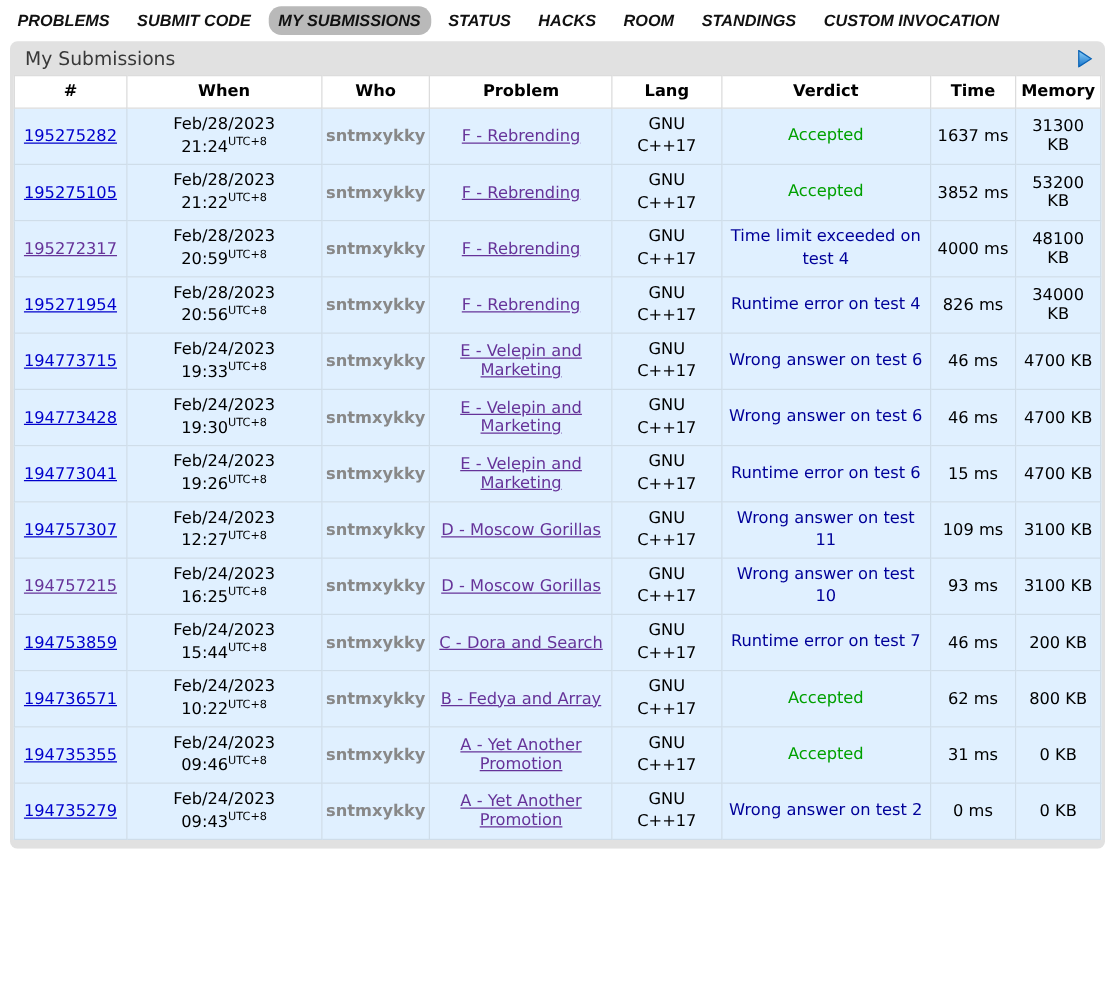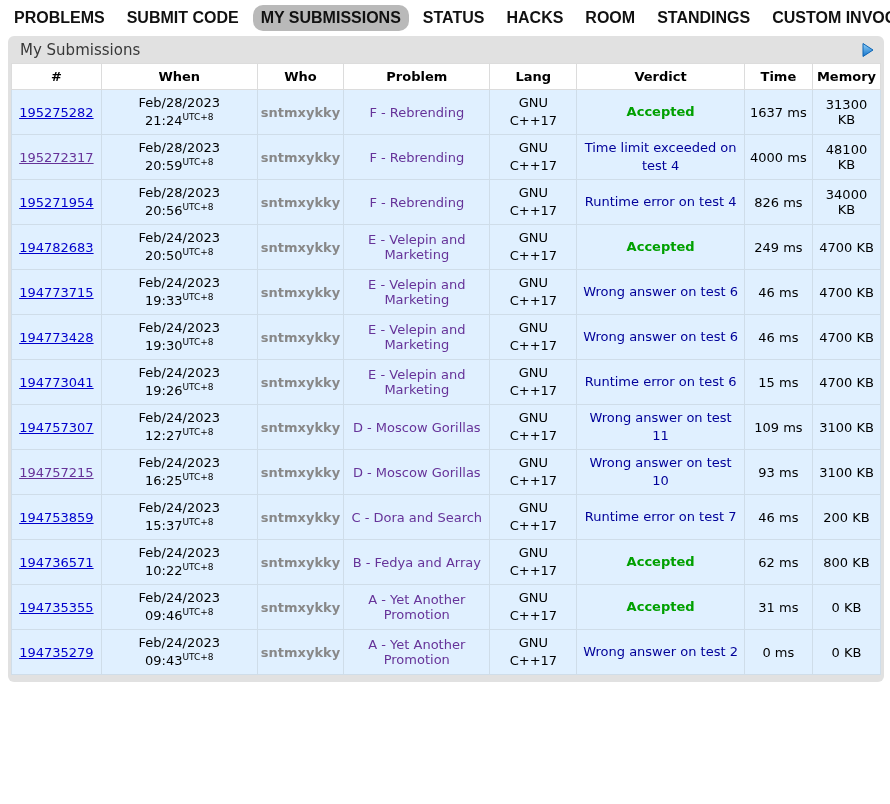--- a/index.html
+++ b/index.html
@@ -17,23 +17,23 @@
     font-family:"DejaVu Sans","Liberation Sans",sans-serif;
     width:890px;
   }
   
   .topnav{
     display:flex; align-items:center; gap:6px;
     padding:5px 4px 4px 6px;
   }
   .topnav a{
     font-family:"Liberation Sans",sans-serif;
-    font-size:16px; font-weight:bold; color:#111;
+    font-size:13px; font-weight:bold; color:#111;
     text-decoration:none; padding:4px 8px; border-radius:10px;
-    white-space:nowrap; cursor:pointer;
+    white-space:nowrap; cursor:pointer;font-style:italic;
   }
   .topnav a.active{ background:#b9b9b9; }
   
   .panel{
     margin:1px 6px 0 8px;
     background:var(--panel-gray);
     border-radius:6px;
     padding:0 3px 7px 3px;
   }
   .panel-header{
@@ -53,26 +53,26 @@
     padding:5px 3px; border:1px solid #dcdcdc;
   }
   td{
     background:var(--row-bg);
     font-size:13px; color:#000; text-align:center;
     border:1px solid #cfdde9;
     height:45px; padding:2px 3px;
   }
   a.link{ color:var(--link); text-decoration:underline; cursor:pointer; }
   a.link.visited{ color:var(--visited); }
-  a.plink{ color:var(--visited); cursor:pointer; }
+  a.plink{ color:var(--visited); text-decoration:underline; cursor:pointer; }
   .c-when .d{ line-height:1.35; }
   .c-when sup{ font-size:9px;text-align:right; }
   .c-who{ color:var(--who-gray); font-weight:bold; }
   .c-lang{ white-space:pre-line; line-height:1.35; }
-  .v-accepted{ color:var(--accepted); font-weight:bold; }
+  .v-accepted{ color:var(--accepted); font-weight:normal; }
   .v-rejected{ color:var(--rejected); }
   .c-verdict{ line-height:1.4; }
 </style>
 </head>
 <body>
 
 <div class="topnav">
   <a>PROBLEMS</a>
   <a>SUBMIT CODE</a>
   <a class="active">MY SUBMISSIONS</a>
@@ -131,20 +131,34 @@
     </td>
     <td class="c-who">sntmxykky</td>
     <td class="c-prob"><a class="plink">F - Rebrending</a></td>
     <td class="c-lang">GNU
 C++17</td>
     <td class="c-verdict"><span class="verdict v-accepted">Accepted</span></td>
     <td class="c-time">1637 ms</td>
     <td class="c-mem">31300 KB</td>
   </tr>
 
+  <tr>
+    <td class="c-id"><a class="link">195275105</a></td>
+    <td class="c-when">
+      <div class="d date-line">Feb/28/2023</div>
+      <div class="d time-line"><span class="tt">21:22</span><sup class="tz">UTC+8</sup></div>
+    </td>
+    <td class="c-who">sntmxykky</td>
+    <td class="c-prob"><a class="plink">F - Rebrending</a></td>
+    <td class="c-lang">GNU
+C++17</td>
+    <td class="c-verdict"><span class="verdict v-accepted">Accepted</span></td>
+    <td class="c-time">3852 ms</td>
+    <td class="c-mem">53200 KB</td>
+  </tr>
 
   <tr>
     <td class="c-id"><a class="link visited">195272317</a></td>
     <td class="c-when">
       <div class="d date-line">Feb/28/2023</div>
       <div class="d time-line"><span class="tt">20:59</span><sup class="tz">UTC+8</sup></div>
     </td>
     <td class="c-who">sntmxykky</td>
     <td class="c-prob"><a class="plink">F - Rebrending</a></td>
     <td class="c-lang">GNU
@@ -162,34 +176,20 @@
     </td>
     <td class="c-who">sntmxykky</td>
     <td class="c-prob"><a class="plink">F - Rebrending</a></td>
     <td class="c-lang">GNU
 C++17</td>
     <td class="c-verdict"><span class="verdict v-rejected">Runtime error on test 4</span></td>
     <td class="c-time">826 ms</td>
     <td class="c-mem">34000 KB</td>
   </tr>
 
-  <tr>
-    <td class="c-id"><a class="link">194782683</a></td>
-    <td class="c-when">
-      <div class="d date-line">Feb/24/2023</div>
-      <div class="d time-line"><span class="tt">20:50</span><sup class="tz">UTC+8</sup></div>
-    </td>
-    <td class="c-who">sntmxykky</td>
-    <td class="c-prob"><a class="plink">E - Velepin and Marketing</a></td>
-    <td class="c-lang">GNU
-C++17</td>
-    <td class="c-verdict"><span class="verdict v-accepted">Accepted</span></td>
-    <td class="c-time">249 ms</td>
-    <td class="c-mem">4700 KB</td>
-  </tr>
 
   <tr>
     <td class="c-id"><a class="link">194773715</a></td>
     <td class="c-when">
       <div class="d date-line">Feb/24/2023</div>
       <div class="d time-line"><span class="tt">19:33</span><sup class="tz">UTC+8</sup></div>
     </td>
     <td class="c-who">sntmxykky</td>
     <td class="c-prob"><a class="plink">E - Velepin and Marketing</a></td>
     <td class="c-lang">GNU
@@ -258,21 +258,21 @@
     <td class="c-verdict"><span class="verdict v-rejected">Wrong answer on test 10</span></td>
     <td class="c-time">93 ms</td>
     <td class="c-mem">3100 KB</td>
   </tr>
 
 
   <tr>
     <td class="c-id"><a class="link">194753859</a></td>
     <td class="c-when">
       <div class="d date-line">Feb/24/2023</div>
-      <div class="d time-line"><span class="tt">15:37</span><sup class="tz">UTC+8</sup></div>
+      <div class="d time-line"><span class="tt">15:44</span><sup class="tz">UTC+8</sup></div>
     </td>
     <td class="c-who">sntmxykky</td>
     <td class="c-prob"><a class="plink">C - Dora and Search</a></td>
     <td class="c-lang">GNU
 C++17</td>
     <td class="c-verdict"><span class="verdict v-rejected">Runtime error on test 7</span></td>
     <td class="c-time">46 ms</td>
     <td class="c-mem">200 KB</td>
   </tr>
 

